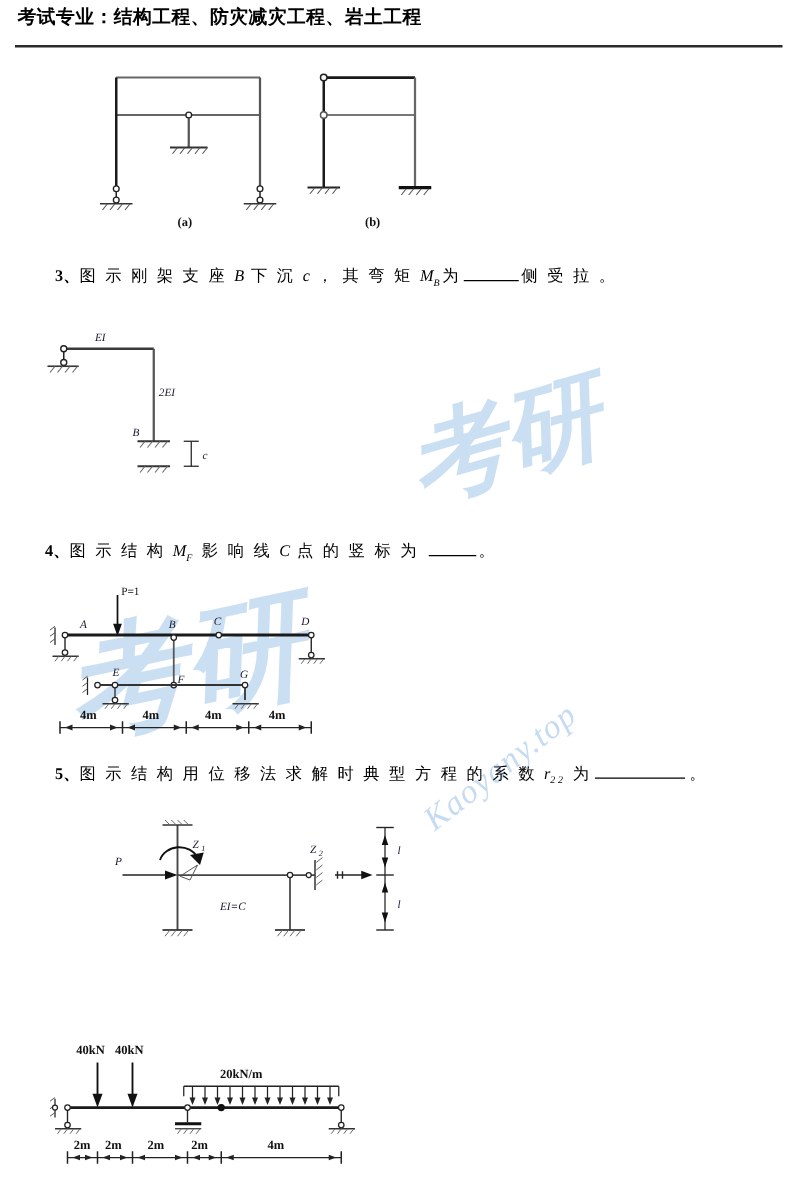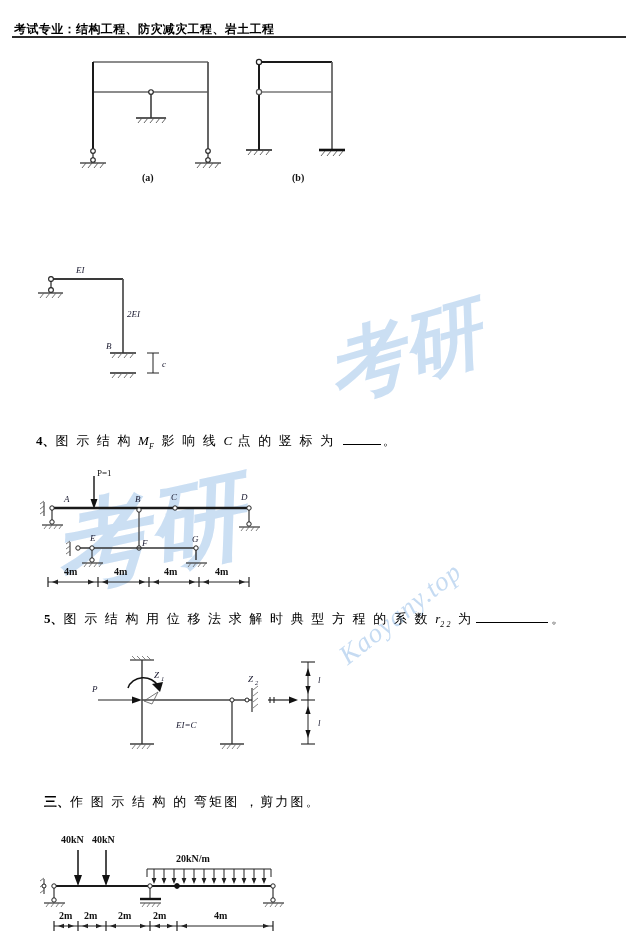--- a/index.html
+++ b/index.html
@@ -16,22 +16,22 @@
     width: 638px;
     height: 948px;
     background: #fff;
     overflow: hidden;
   }
 
   
   .header-title {
     position: absolute;
     left: 14px;
-    top: 21px;
-    font-size: 12px;
+    top: 4px;
+    font-size: 15px;
     font-weight: bold;
     letter-spacing: 0.4px;
     white-space: nowrap;
     font-family: "Liberation Serif", "DejaVu Serif", serif;
   }
   .header-rule {
     position: absolute;
     left: 12px;
     top: 36px;
     width: 614px;
@@ -200,20 +200,23 @@
           <line x1="261" y1="110" x2="265" y2="105"></line>
           <line x1="267" y1="110" x2="271" y2="105"></line>
           <line x1="273" y1="110" x2="277" y2="105"></line>
           <line x1="279" y1="110" x2="283" y2="105"></line>
         </g>
         <text class="cap" x="232" y="135">(b)</text>
       </g>
     </svg>
   </div>
 
+  <div class="qtext" style="left:44px; top:212px;">
+    <span class="num">3、</span><span>图 示 刚 架 支 座 </span><span class="ital">B</span><span> 下 沉 </span><span class="ital">c</span><span> ， 其 弯 矩 </span><span class="ital">M</span><sub>B</sub><span>为</span><span class="blank" style="width:44px; margin:0 2px;"></span><span>侧 受 拉 。</span>
+  </div>
 
   <div class="fig" style="left:30px; top:255px;">
     <svg width="170" height="135" viewBox="0 0 170 135">
 
       <line x1="21" y1="24" x2="93" y2="24" stroke="#3a3a3a" stroke-width="2"></line>
 
       <line x1="93" y1="24" x2="93" y2="98" stroke="#555" stroke-width="1.8"></line>
 
       <circle cx="21" cy="24" r="2.4" fill="#fff" stroke="#222" stroke-width="1.1"></circle>
       <line x1="21" y1="26" x2="21" y2="33" stroke="#222" stroke-width="1.2"></line>
@@ -430,23 +433,20 @@
       <line x1="221" y1="96" x2="235" y2="96" stroke="#222" stroke-width="1.1"></line>
       <polygon points="228,20 225.4,28 230.6,28" fill="#111"></polygon>
       <polygon points="228,46 225.4,38 230.6,38" fill="#111"></polygon>
       <polygon points="228,58 225.4,66 230.6,66" fill="#111"></polygon>
       <polygon points="228,90 225.4,82 230.6,82" fill="#111"></polygon>
       <text class="lbl" x="238" y="35">l</text>
       <text class="lbl" x="238" y="78">l</text>
     </svg>
   </div>
 
-  <div class="qtext" style="left:44px; top:793px;">
-    <span class="num">三、</span><span>作 图 示 结 构 的 弯矩图 ，剪力图。</span>
-  </div>
 
   <div class="fig" style="left:36px; top:822px;">
     <svg width="270" height="115" viewBox="0 0 270 115">
 
       <line x1="18" y1="64" x2="237" y2="64" stroke="#1a1a1a" stroke-width="2.2"></line>
 
       <circle cx="18" cy="64" r="2.2" fill="#fff" stroke="#222" stroke-width="1"></circle>
       <circle cx="114" cy="64" r="2.2" fill="#fff" stroke="#222" stroke-width="1"></circle>
       <circle cx="141" cy="64" r="2.4" fill="#111" stroke="#111" stroke-width="1"></circle>
       <circle cx="237" cy="64" r="2.2" fill="#fff" stroke="#222" stroke-width="1"></circle>

